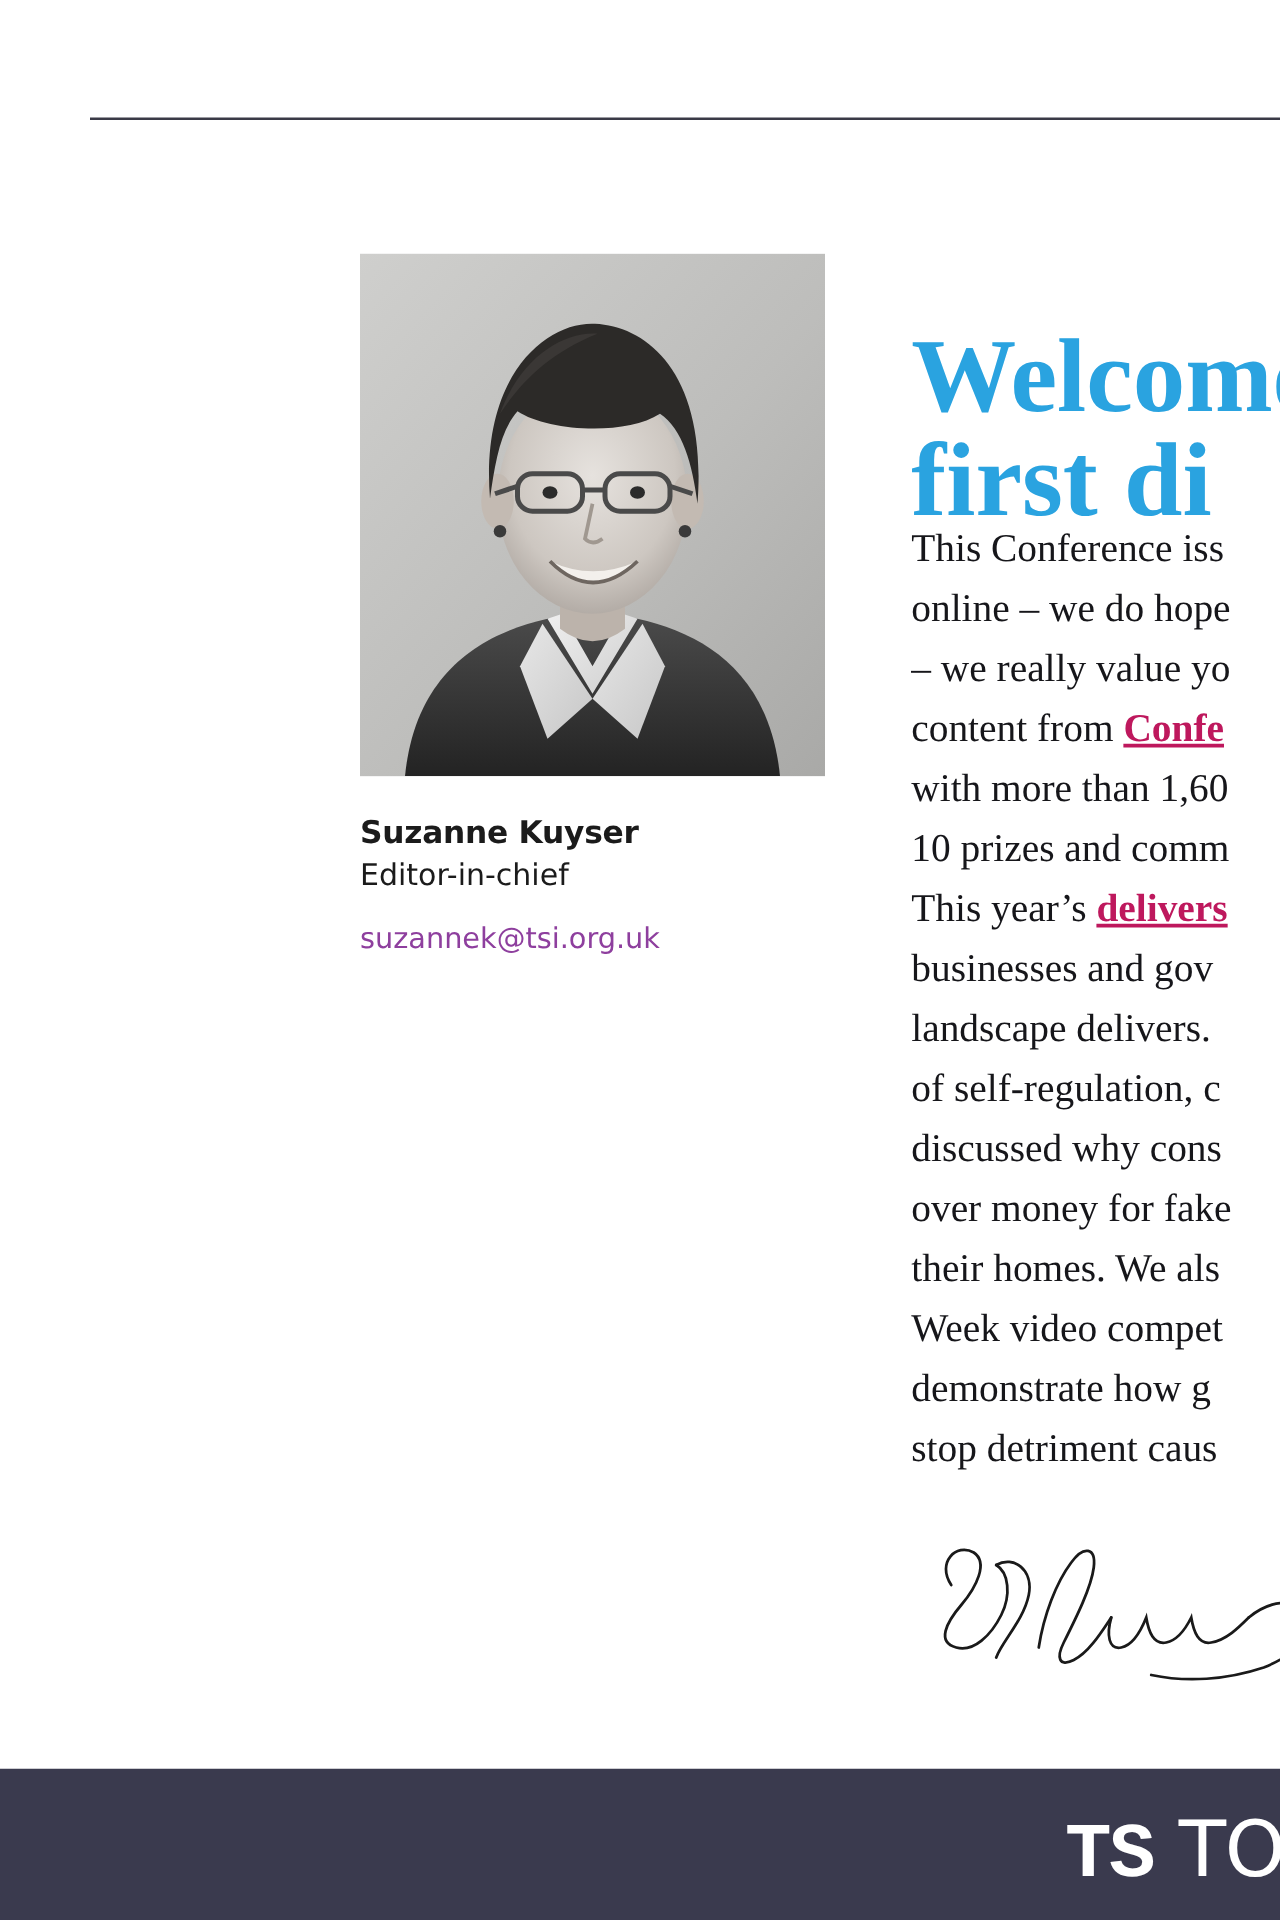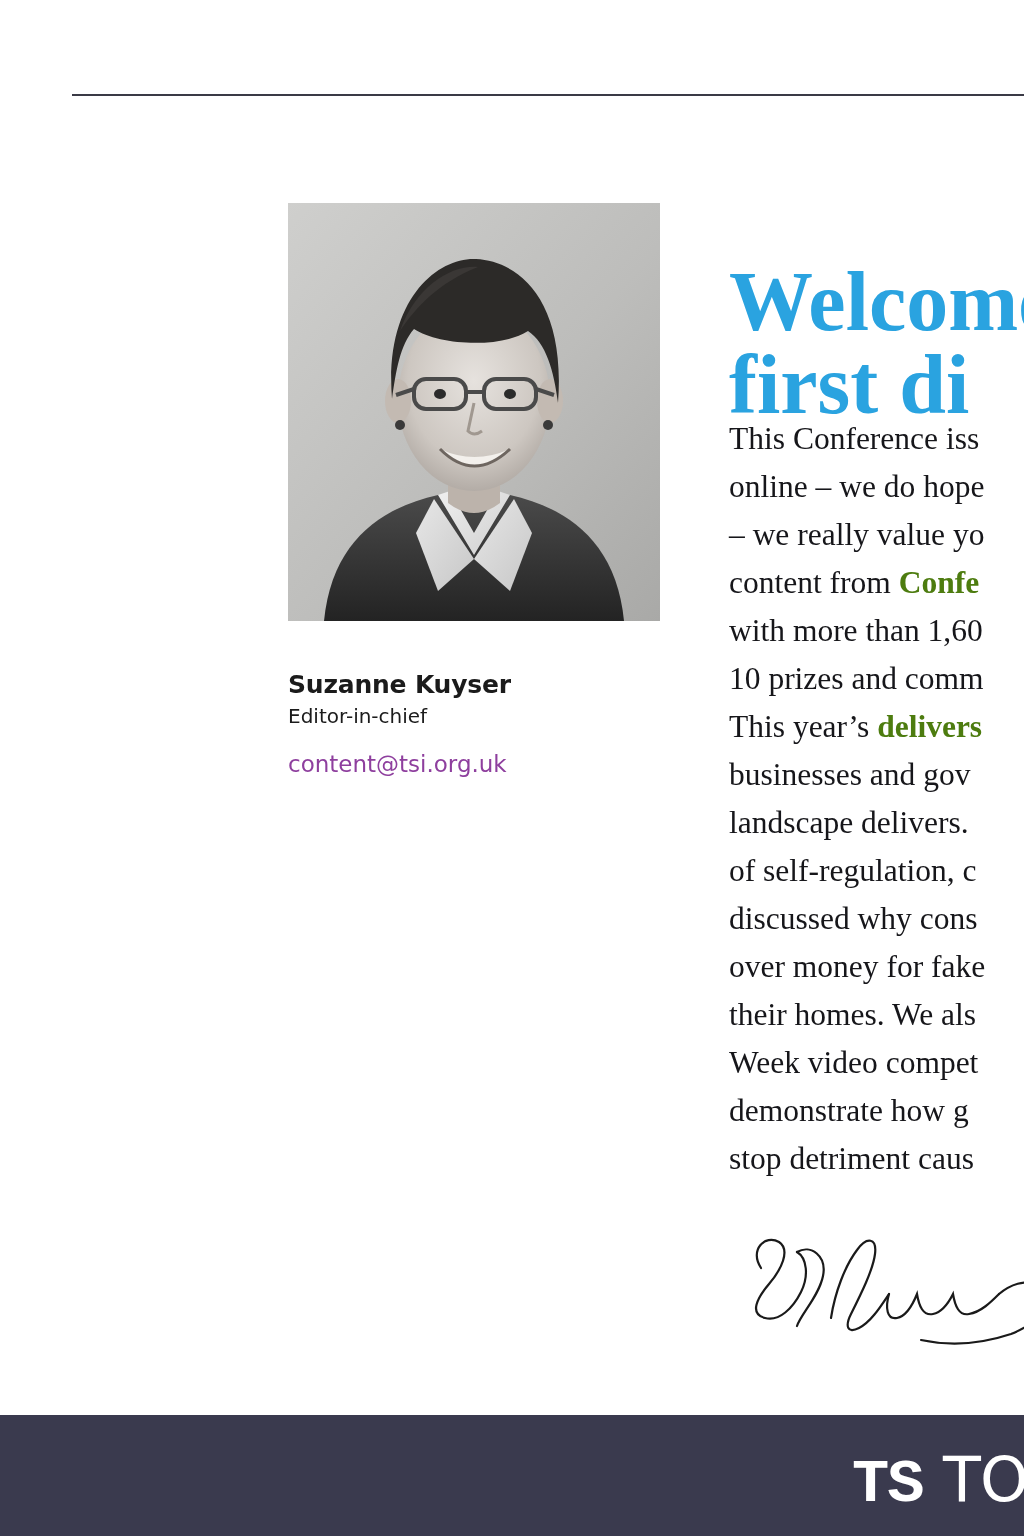--- a/index.html
+++ b/index.html
@@ -47,25 +47,24 @@
     top: 650px;
     width: 420px;
   }
   .byline-name {
     font-family: "DejaVu Sans", sans-serif;
     font-weight: bold;
     font-size: 25px;
     color: #1b1b1b;
     letter-spacing: -0.2px;
     line-height: 1.25;
-    margin-top: 19px;
   }
   .byline-role {
     font-family: "DejaVu Sans", sans-serif;
-    font-size: 20px;
+    font-size: 24px;
     color: #1b1b1b;
     line-height: 1.35;
     margin-top: 3px;
   }
   .byline-email {
     font-family: "DejaVu Sans", sans-serif;
     font-size: 23px;
     color: #8e3f9e;
     margin-top: 21px;
     text-decoration: none;
@@ -91,21 +90,21 @@
     left: 729px;
     top: 415px;
     width: 700px;
     font-family: "Liberation Serif", serif;
     font-size: 31.5px;
     line-height: 48px;
     color: #16161a;
     white-space: nowrap;
   }
   .body-copy .ln { display: block; }
-  .hl { color: #4d7c0f; font-weight: bold; }
+  .hl { color: #be185d; font-weight: bold; text-decoration: underline; }
 
   
   .signature {
     position: absolute;
     left: 735px;
     top: 1222px;
     width: 330px;
     height: 130px;
   }
 
@@ -194,21 +193,21 @@
     <path d="M152 246 Q186 280 222 246" fill="none" stroke="#6e6660" stroke-width="3"></path>
 
     <circle cx="112" cy="222" r="5" fill="#3a3a3a"></circle>
     <circle cx="260" cy="222" r="5" fill="#3a3a3a"></circle>
   </svg>
 </div>
 
 <div class="byline-block">
   <div class="byline-name">Suzanne Kuyser</div>
   <div class="byline-role">Editor-in-chief</div>
-  <a class="byline-email" href="#">content@tsi.org.uk</a>
+  <a class="byline-email" href="#">suzannek@tsi.org.uk</a>
 </div>
 
 <h1 class="headline">
   <span>Welcome to the</span>
   <span class="line2">first di</span>
 </h1>
 
 <div class="body-copy">
   <span class="ln">This Conference iss</span>
   <span class="ln">online – we do hope</span>

